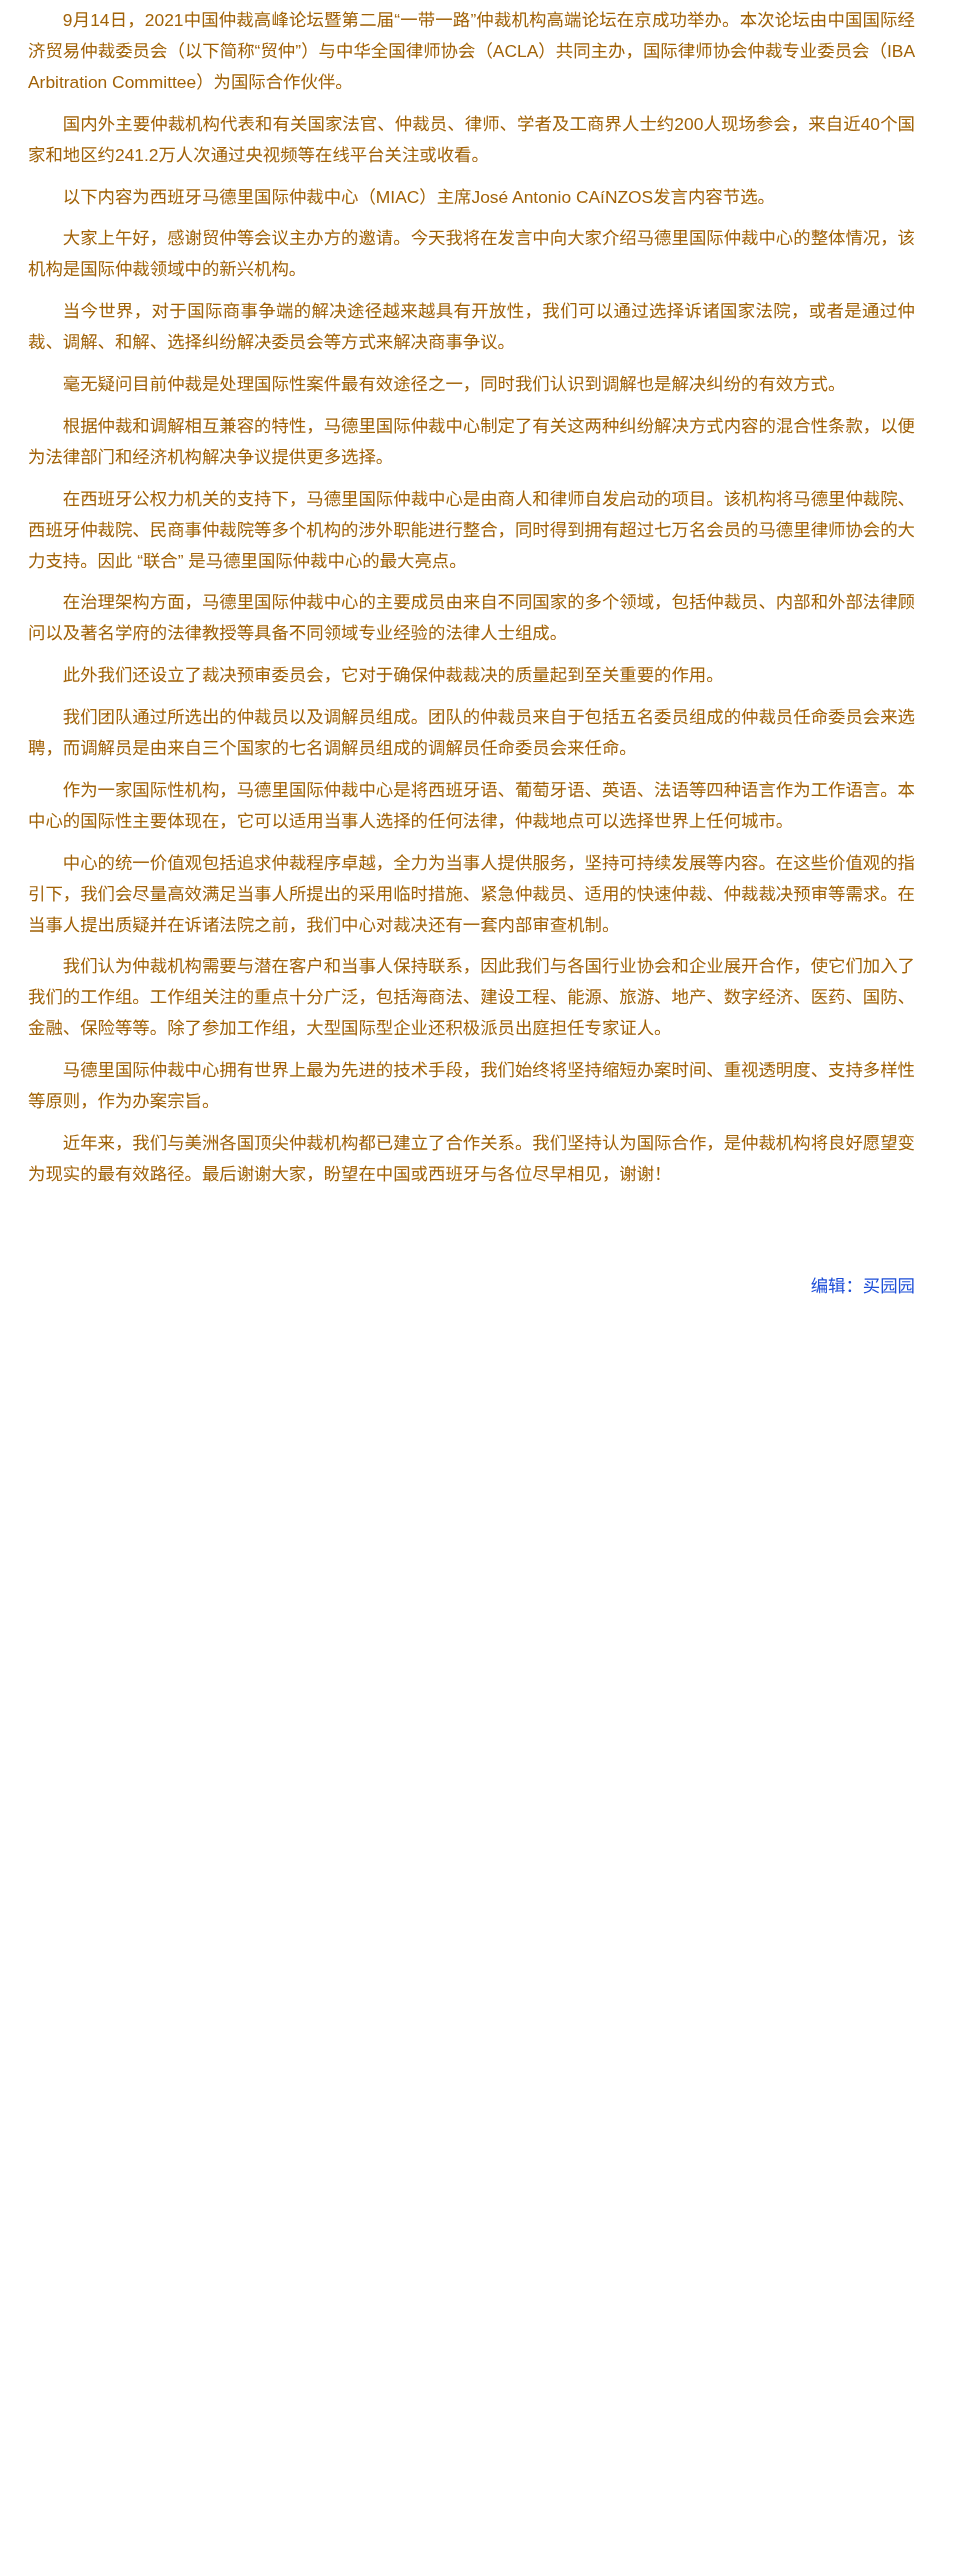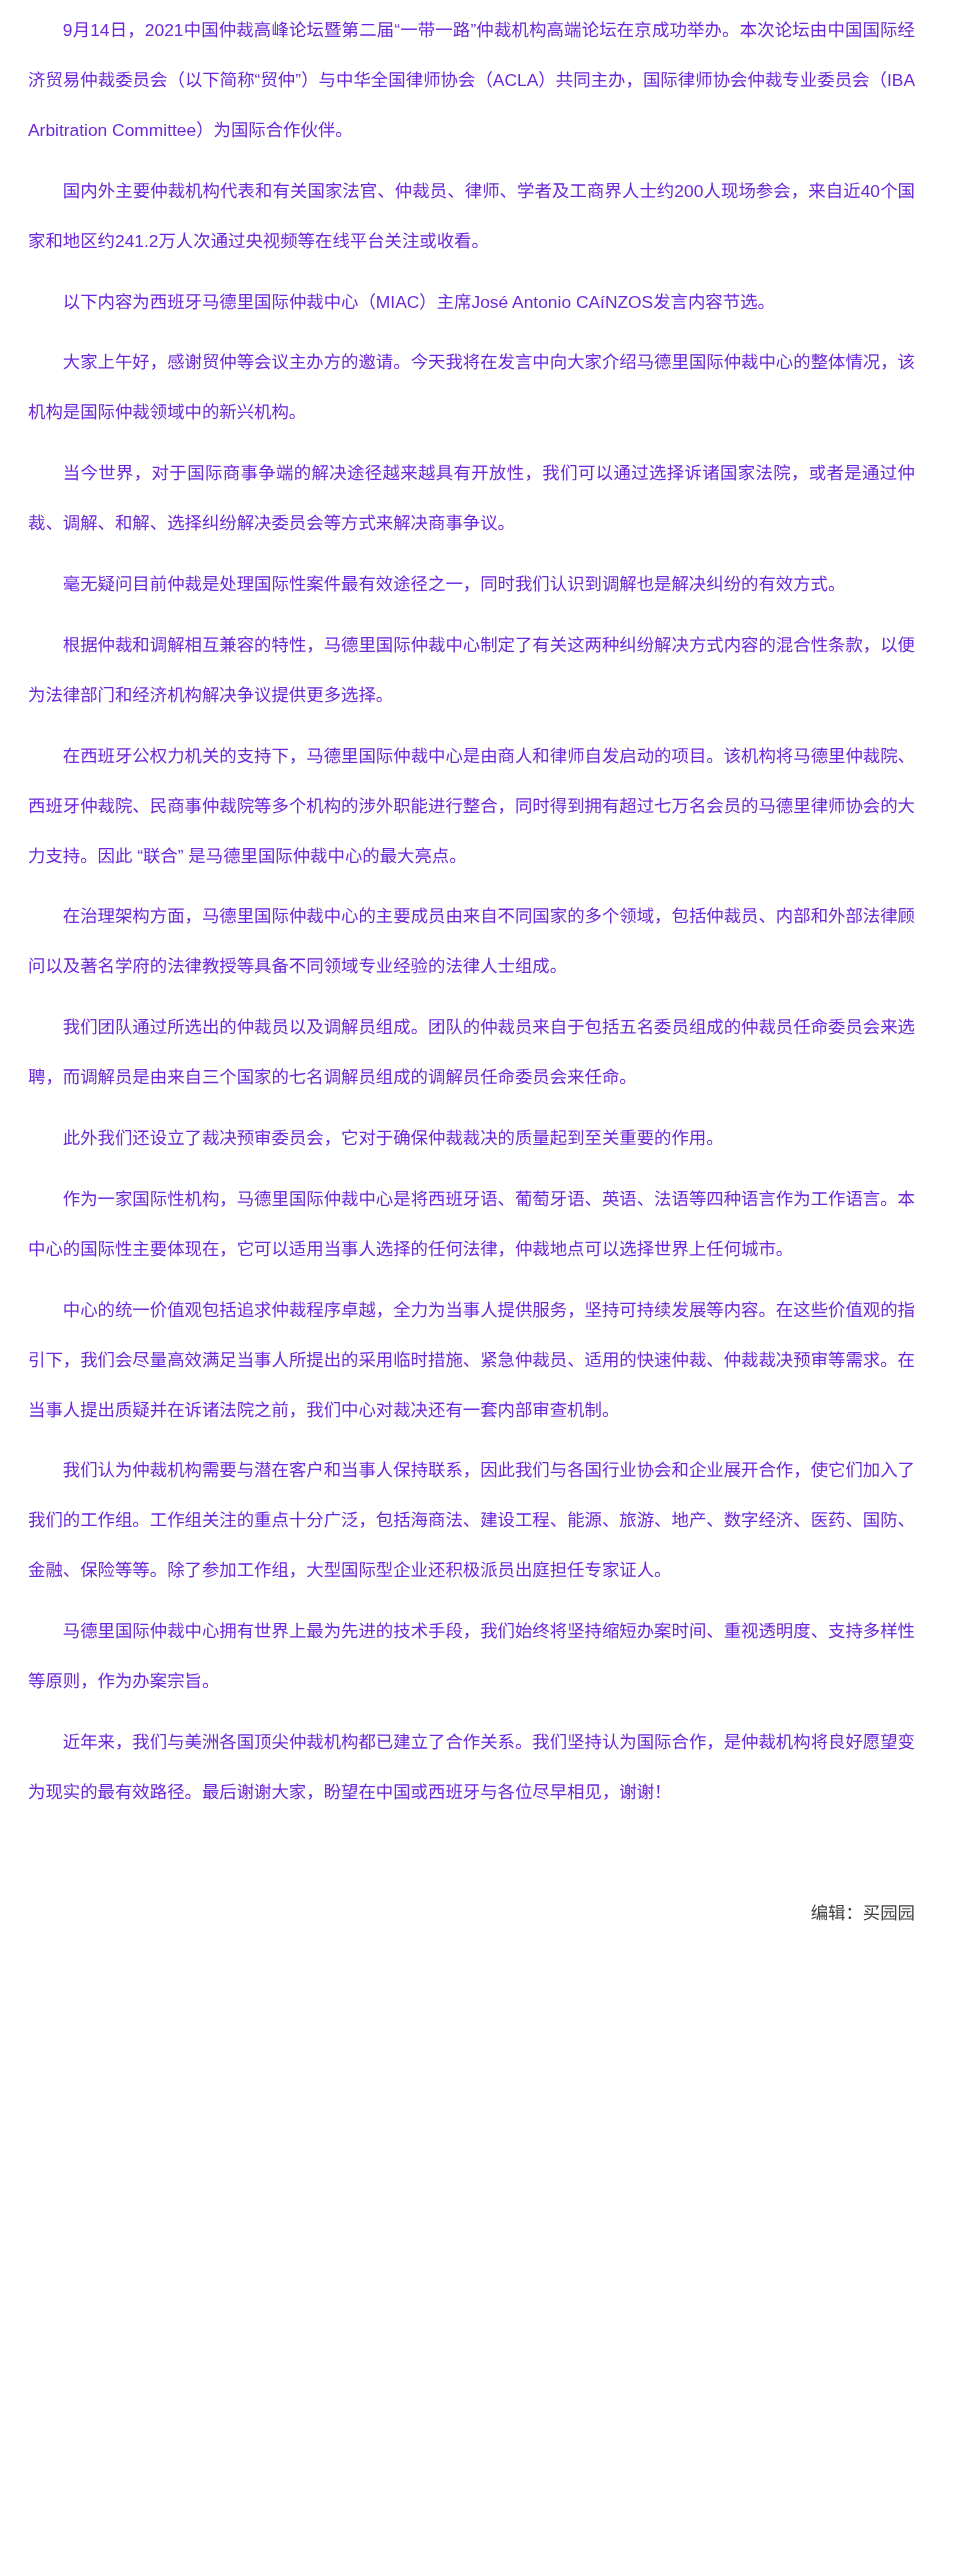--- a/index.html
+++ b/index.html
@@ -12,52 +12,52 @@
     min-height: 2576px;
     font-family: "Liberation Sans", "DejaVu Sans", sans-serif;
     -webkit-font-smoothing: antialiased;
   }
   .article {
     padding: 5px 43px 33px 28px; 
     color: #333333;
   }
   .para {
     font-size: 17.4px;
-    line-height: 50px;
-    color: #6d28d9;
+    line-height: 31px;
+    color: #a16207;
     text-align: justify;
     text-justify: inter-ideograph;
     text-indent: 2em;
     margin: 0 0 10.8px 0;
     word-break: break-all;
   }
   .editor {
     font-size: 17.4px;
     line-height: 43px;
-    color: #404040;
+    color: #1d4ed8;
     text-align: right;
     margin-top: 75px;
   }
 </style>
 </head>
 <body>
 
 <div class="article">
   <div id="paragraph-list">
       <p class="para">9月14日，2021中国仲裁高峰论坛暨第二届“一带一路”仲裁机构高端论坛在京成功举办。本次论坛由中国国际经济贸易仲裁委员会（以下简称“贸仲”）与中华全国律师协会（ACLA）共同主办，国际律师协会仲裁专业委员会（IBA Arbitration Committee）为国际合作伙伴。</p>
       <p class="para">国内外主要仲裁机构代表和有关国家法官、仲裁员、律师、学者及工商界人士约200人现场参会，来自近40个国家和地区约241.2万人次通过央视频等在线平台关注或收看。</p>
       <p class="para">以下内容为西班牙马德里国际仲裁中心（MIAC）主席José Antonio CAíNZOS发言内容节选。</p>
       <p class="para">大家上午好，感谢贸仲等会议主办方的邀请。今天我将在发言中向大家介绍马德里国际仲裁中心的整体情况，该机构是国际仲裁领域中的新兴机构。</p>
       <p class="para">当今世界，对于国际商事争端的解决途径越来越具有开放性，我们可以通过选择诉诸国家法院，或者是通过仲裁、调解、和解、选择纠纷解决委员会等方式来解决商事争议。</p>
       <p class="para">毫无疑问目前仲裁是处理国际性案件最有效途径之一，同时我们认识到调解也是解决纠纷的有效方式。</p>
       <p class="para">根据仲裁和调解相互兼容的特性，马德里国际仲裁中心制定了有关这两种纠纷解决方式内容的混合性条款，以便为法律部门和经济机构解决争议提供更多选择。</p>
       <p class="para">在西班牙公权力机关的支持下，马德里国际仲裁中心是由商人和律师自发启动的项目。该机构将马德里仲裁院、西班牙仲裁院、民商事仲裁院等多个机构的涉外职能进行整合，同时得到拥有超过七万名会员的马德里律师协会的大力支持。因此 “联合” 是马德里国际仲裁中心的最大亮点。</p>
       <p class="para">在治理架构方面，马德里国际仲裁中心的主要成员由来自不同国家的多个领域，包括仲裁员、内部和外部法律顾问以及著名学府的法律教授等具备不同领域专业经验的法律人士组成。</p>
+      <p class="para">此外我们还设立了裁决预审委员会，它对于确保仲裁裁决的质量起到至关重要的作用。</p>
       <p class="para">我们团队通过所选出的仲裁员以及调解员组成。团队的仲裁员来自于包括五名委员组成的仲裁员任命委员会来选聘，而调解员是由来自三个国家的七名调解员组成的调解员任命委员会来任命。</p>
-      <p class="para">此外我们还设立了裁决预审委员会，它对于确保仲裁裁决的质量起到至关重要的作用。</p>
       <p class="para">作为一家国际性机构，马德里国际仲裁中心是将西班牙语、葡萄牙语、英语、法语等四种语言作为工作语言。本中心的国际性主要体现在，它可以适用当事人选择的任何法律，仲裁地点可以选择世界上任何城市。</p>
       <p class="para">中心的统一价值观包括追求仲裁程序卓越，全力为当事人提供服务，坚持可持续发展等内容。在这些价值观的指引下，我们会尽量高效满足当事人所提出的采用临时措施、紧急仲裁员、适用的快速仲裁、仲裁裁决预审等需求。在当事人提出质疑并在诉诸法院之前，我们中心对裁决还有一套内部审查机制。</p>
       <p class="para">我们认为仲裁机构需要与潜在客户和当事人保持联系，因此我们与各国行业协会和企业展开合作，使它们加入了我们的工作组。工作组关注的重点十分广泛，包括海商法、建设工程、能源、旅游、地产、数字经济、医药、国防、金融、保险等等。除了参加工作组，大型国际型企业还积极派员出庭担任专家证人。</p>
       <p class="para">马德里国际仲裁中心拥有世界上最为先进的技术手段，我们始终将坚持缩短办案时间、重视透明度、支持多样性等原则，作为办案宗旨。</p>
       <p class="para">近年来，我们与美洲各国顶尖仲裁机构都已建立了合作关系。我们坚持认为国际合作，是仲裁机构将良好愿望变为现实的最有效路径。最后谢谢大家，盼望在中国或西班牙与各位尽早相见，谢谢！</p>
     </div>
   <div class="editor">编辑：买园园</div>
 </div>
 
 

